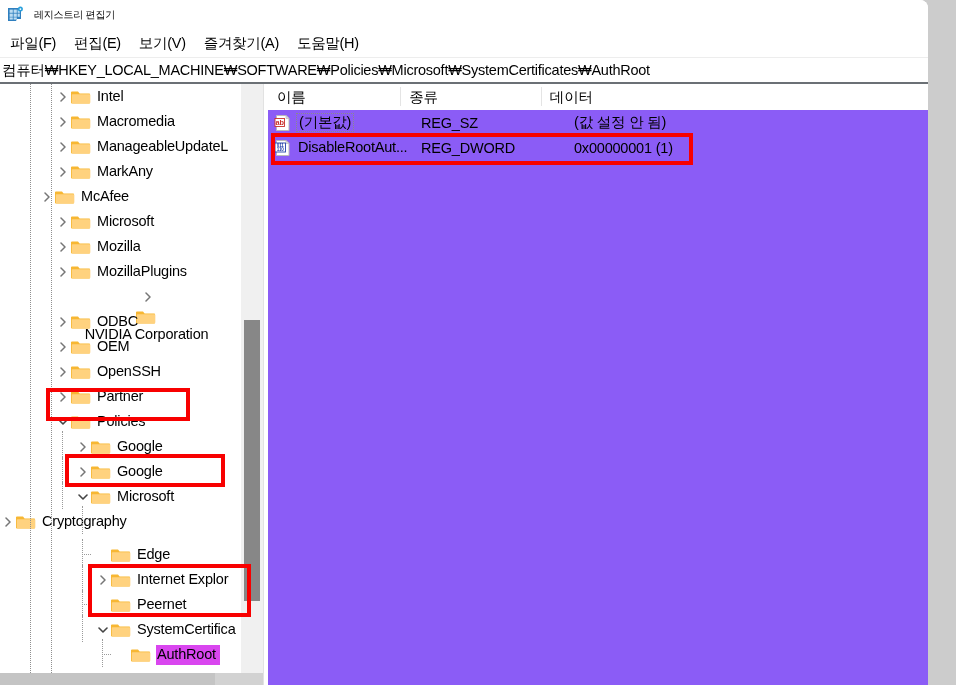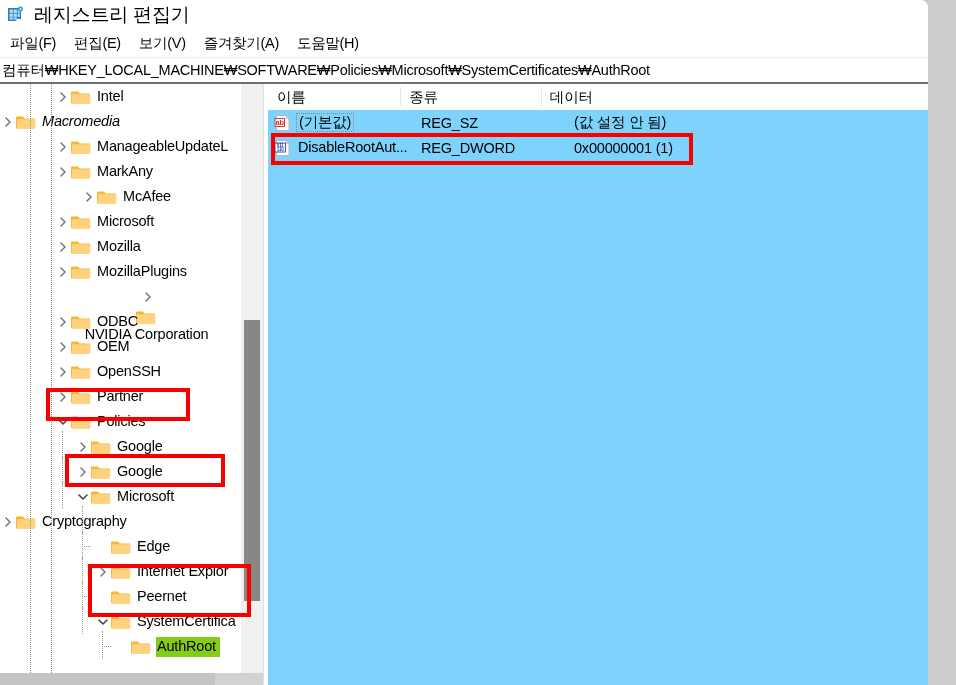--- a/index.html
+++ b/index.html
@@ -41,21 +41,21 @@
     padding-left: 7px;
     box-sizing: border-box;
   }
   .app-icon {
     width: 18px; height: 18px;
     position: relative;
     flex: 0 0 auto;
     margin-right: 9px;
   }
   .title-text {
-    font-size: 19px;
+    font-size: 10px;
     color: #000000;
     letter-spacing: -0.2px;
     line-height: 18px;
   }
 
   
   .menubar {
     position: absolute;
     left: 0; top: 30px;
     width: 928px;
@@ -154,21 +154,21 @@
     margin-right: 5px;
   }
   .tree-label {
     font-size: 14.5px;
     color: #000000;
     letter-spacing: -0.2px;
     line-height: 17px;
     padding: 1px 4px 2px 1px;
   }
   .tree-row.selected .tree-label {
-    background: #84cc16;
+    background: #d946ef;
   }
   
   .guide {
     position: absolute;
     top: -3px;
     width: 1px;
     height: 28px;
     border-left: 1px dotted #9a9a9a;
   }
   .hconn {
@@ -217,21 +217,21 @@
     border-right: 1px solid #e2e2e2;
     cursor: col-resize;
   }
 
   
   .list-pane {
     position: absolute;
     left: 268px; top: 0;
     width: 660px;
     height: 601px;
-    background: #7dd3fc;
+    background: #8b5cf6;
   }
   .list-header {
     position: relative;
     height: 26px;
     display: flex;
     align-items: center;
     background: #ffffff;
   }
   .col-head {
     font-size: 14.5px;
@@ -369,21 +369,21 @@
               <svg width="10" height="10" viewBox="0 0 10 10">
                 <path d="M3 1 L7 5 L3 9" fill="none" stroke="#767676" stroke-width="1.5" stroke-linecap="round" stroke-linejoin="round"></path>
               </svg>
             </span>
             <span class="folder-icon"><svg width="20" height="16" viewBox="0 0 20 16">
                 <path d="M0.8 2.6 h6.2 l1.6 1.9 h9.6 a0.9 0.9 0 0 1 0.9 0.9 v8.2 a0.9 0.9 0 0 1 -0.9 0.9 h-17.4 a0.9 0.9 0 0 1 -0.9 -0.9 v-10.1 a0.9 0.9 0 0 1 0.9 -0.9 z" fill="#f7b733"></path>
                 <path d="M1.6 5.3 h16.8 a0.8 0.8 0 0 1 0.8 0.8 v7.5 a0.9 0.9 0 0 1 -0.9 0.9 h-16.6 a0.9 0.9 0 0 1 -0.9 -0.9 v-7.5 a0.8 0.8 0 0 1 0.8 -0.8 z" fill="#ffd27f"></path>
               </svg></span>
             <span class="tree-label">Intel</span>
           </div>
-          <div class="tree-row" style=" font-style: italic;">
+          <div class="tree-row" style="padding-left: 55px;">
             <span class="twisty">
               <svg width="10" height="10" viewBox="0 0 10 10">
                 <path d="M3 1 L7 5 L3 9" fill="none" stroke="#767676" stroke-width="1.5" stroke-linecap="round" stroke-linejoin="round"></path>
               </svg>
             </span>
             <span class="folder-icon"><svg width="20" height="16" viewBox="0 0 20 16">
                 <path d="M0.8 2.6 h6.2 l1.6 1.9 h9.6 a0.9 0.9 0 0 1 0.9 0.9 v8.2 a0.9 0.9 0 0 1 -0.9 0.9 h-17.4 a0.9 0.9 0 0 1 -0.9 -0.9 v-10.1 a0.9 0.9 0 0 1 0.9 -0.9 z" fill="#f7b733"></path>
                 <path d="M1.6 5.3 h16.8 a0.8 0.8 0 0 1 0.8 0.8 v7.5 a0.9 0.9 0 0 1 -0.9 0.9 h-16.6 a0.9 0.9 0 0 1 -0.9 -0.9 v-7.5 a0.8 0.8 0 0 1 0.8 -0.8 z" fill="#ffd27f"></path>
               </svg></span>
             <span class="tree-label">Macromedia</span>
@@ -405,21 +405,21 @@
               <svg width="10" height="10" viewBox="0 0 10 10">
                 <path d="M3 1 L7 5 L3 9" fill="none" stroke="#767676" stroke-width="1.5" stroke-linecap="round" stroke-linejoin="round"></path>
               </svg>
             </span>
             <span class="folder-icon"><svg width="20" height="16" viewBox="0 0 20 16">
                 <path d="M0.8 2.6 h6.2 l1.6 1.9 h9.6 a0.9 0.9 0 0 1 0.9 0.9 v8.2 a0.9 0.9 0 0 1 -0.9 0.9 h-17.4 a0.9 0.9 0 0 1 -0.9 -0.9 v-10.1 a0.9 0.9 0 0 1 0.9 -0.9 z" fill="#f7b733"></path>
                 <path d="M1.6 5.3 h16.8 a0.8 0.8 0 0 1 0.8 0.8 v7.5 a0.9 0.9 0 0 1 -0.9 0.9 h-16.6 a0.9 0.9 0 0 1 -0.9 -0.9 v-7.5 a0.8 0.8 0 0 1 0.8 -0.8 z" fill="#ffd27f"></path>
               </svg></span>
             <span class="tree-label">MarkAny</span>
           </div>
-          <div class="tree-row" style="padding-left: 39px; margin-left: 42px;">
+          <div class="tree-row" style="padding-left: 39px;">
             <span class="twisty">
               <svg width="10" height="10" viewBox="0 0 10 10">
                 <path d="M3 1 L7 5 L3 9" fill="none" stroke="#767676" stroke-width="1.5" stroke-linecap="round" stroke-linejoin="round"></path>
               </svg>
             </span>
             <span class="folder-icon"><svg width="20" height="16" viewBox="0 0 20 16">
                 <path d="M0.8 2.6 h6.2 l1.6 1.9 h9.6 a0.9 0.9 0 0 1 0.9 0.9 v8.2 a0.9 0.9 0 0 1 -0.9 0.9 h-17.4 a0.9 0.9 0 0 1 -0.9 -0.9 v-10.1 a0.9 0.9 0 0 1 0.9 -0.9 z" fill="#f7b733"></path>
                 <path d="M1.6 5.3 h16.8 a0.8 0.8 0 0 1 0.8 0.8 v7.5 a0.9 0.9 0 0 1 -0.9 0.9 h-16.6 a0.9 0.9 0 0 1 -0.9 -0.9 v-7.5 a0.8 0.8 0 0 1 0.8 -0.8 z" fill="#ffd27f"></path>
               </svg></span>
             <span class="tree-label">McAfee</span>
@@ -577,21 +577,21 @@
               <svg width="10" height="10" viewBox="0 0 10 10">
                 <path d="M3 1 L7 5 L3 9" fill="none" stroke="#767676" stroke-width="1.5" stroke-linecap="round" stroke-linejoin="round"></path>
               </svg>
             </span>
             <span class="folder-icon"><svg width="20" height="16" viewBox="0 0 20 16">
                 <path d="M0.8 2.6 h6.2 l1.6 1.9 h9.6 a0.9 0.9 0 0 1 0.9 0.9 v8.2 a0.9 0.9 0 0 1 -0.9 0.9 h-17.4 a0.9 0.9 0 0 1 -0.9 -0.9 v-10.1 a0.9 0.9 0 0 1 0.9 -0.9 z" fill="#f7b733"></path>
                 <path d="M1.6 5.3 h16.8 a0.8 0.8 0 0 1 0.8 0.8 v7.5 a0.9 0.9 0 0 1 -0.9 0.9 h-16.6 a0.9 0.9 0 0 1 -0.9 -0.9 v-7.5 a0.8 0.8 0 0 1 0.8 -0.8 z" fill="#ffd27f"></path>
               </svg></span>
             <span class="tree-label">Cryptography</span>
           </div>
-          <div class="tree-row" style="padding-left: 95px;">
+          <div class="tree-row" style="padding-left: 95px; margin-top: 8px;">
             <span class="guide" style="left: 82px;"></span>
             <span class="hconn" style="left: 82px;"></span>
             <span class="twisty"></span>
             <span class="folder-icon"><svg width="20" height="16" viewBox="0 0 20 16">
                 <path d="M0.8 2.6 h6.2 l1.6 1.9 h9.6 a0.9 0.9 0 0 1 0.9 0.9 v8.2 a0.9 0.9 0 0 1 -0.9 0.9 h-17.4 a0.9 0.9 0 0 1 -0.9 -0.9 v-10.1 a0.9 0.9 0 0 1 0.9 -0.9 z" fill="#f7b733"></path>
                 <path d="M1.6 5.3 h16.8 a0.8 0.8 0 0 1 0.8 0.8 v7.5 a0.9 0.9 0 0 1 -0.9 0.9 h-16.6 a0.9 0.9 0 0 1 -0.9 -0.9 v-7.5 a0.8 0.8 0 0 1 0.8 -0.8 z" fill="#ffd27f"></path>
               </svg></span>
             <span class="tree-label">Edge</span>
           </div>
           <div class="tree-row" style="padding-left: 95px;">

